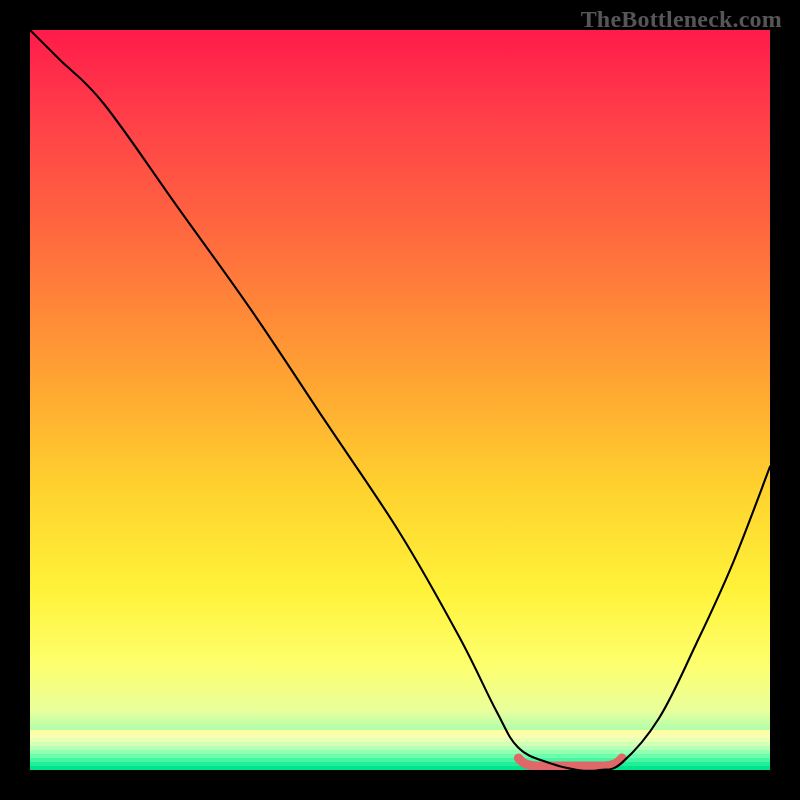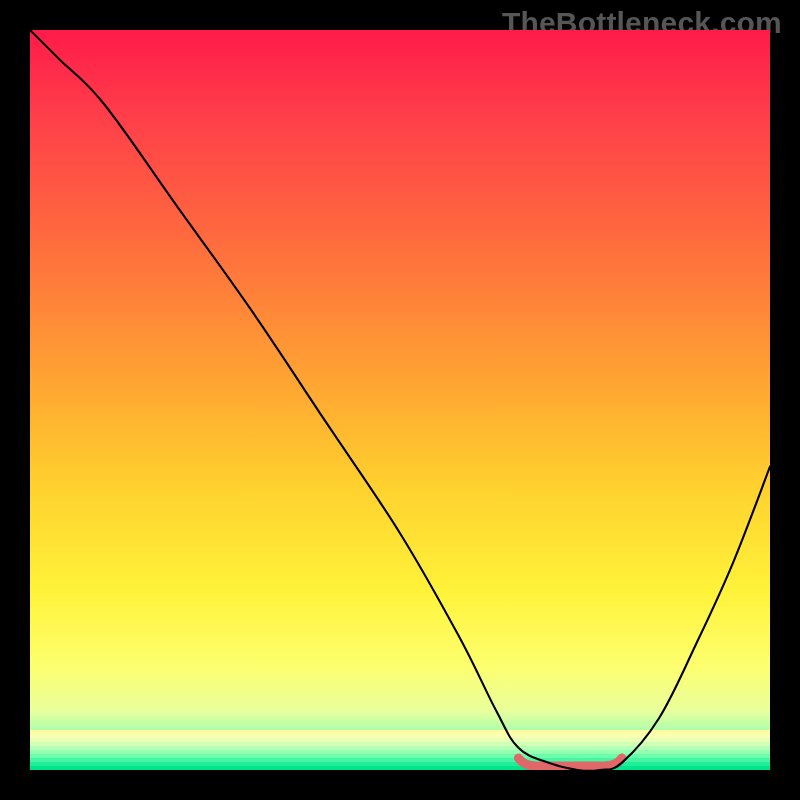--- a/index.html
+++ b/index.html
@@ -7,22 +7,22 @@
   .frame {
     position: relative;
     width: 800px;
     height: 800px;
     background: #000;
   }
   .watermark {
     position: absolute;
     top: 6px;
     right: 18px;
-    font-family: Liberation Sans, sans-serif;
-    font-size: 30px;
+    font-family: Liberation Serif, serif;
+    font-size: 24px;
     font-weight: bold;
     color: #565656;
     letter-spacing: 0.2px;
   }
   .plot {
     position: absolute;
     left: 30px;
     top: 30px;
     width: 740px;
     height: 740px;

